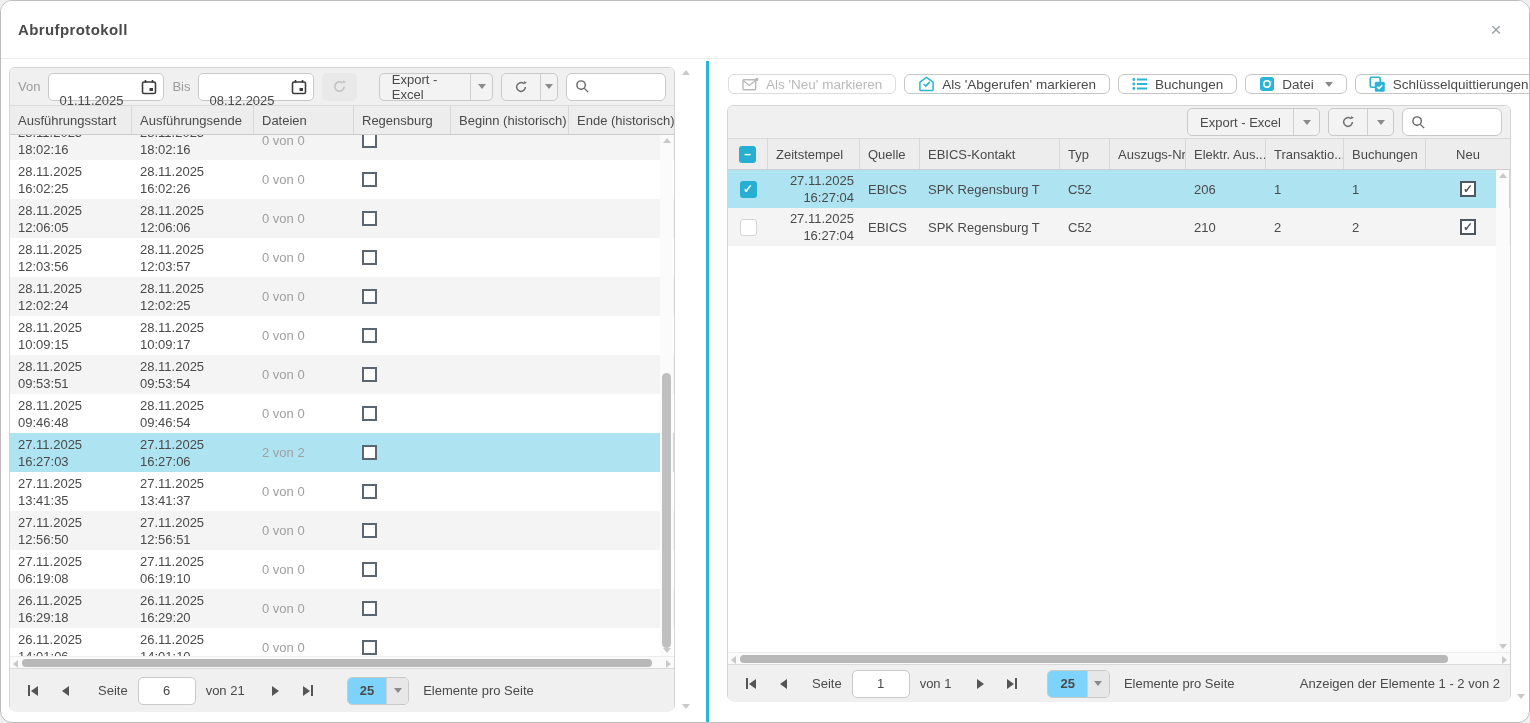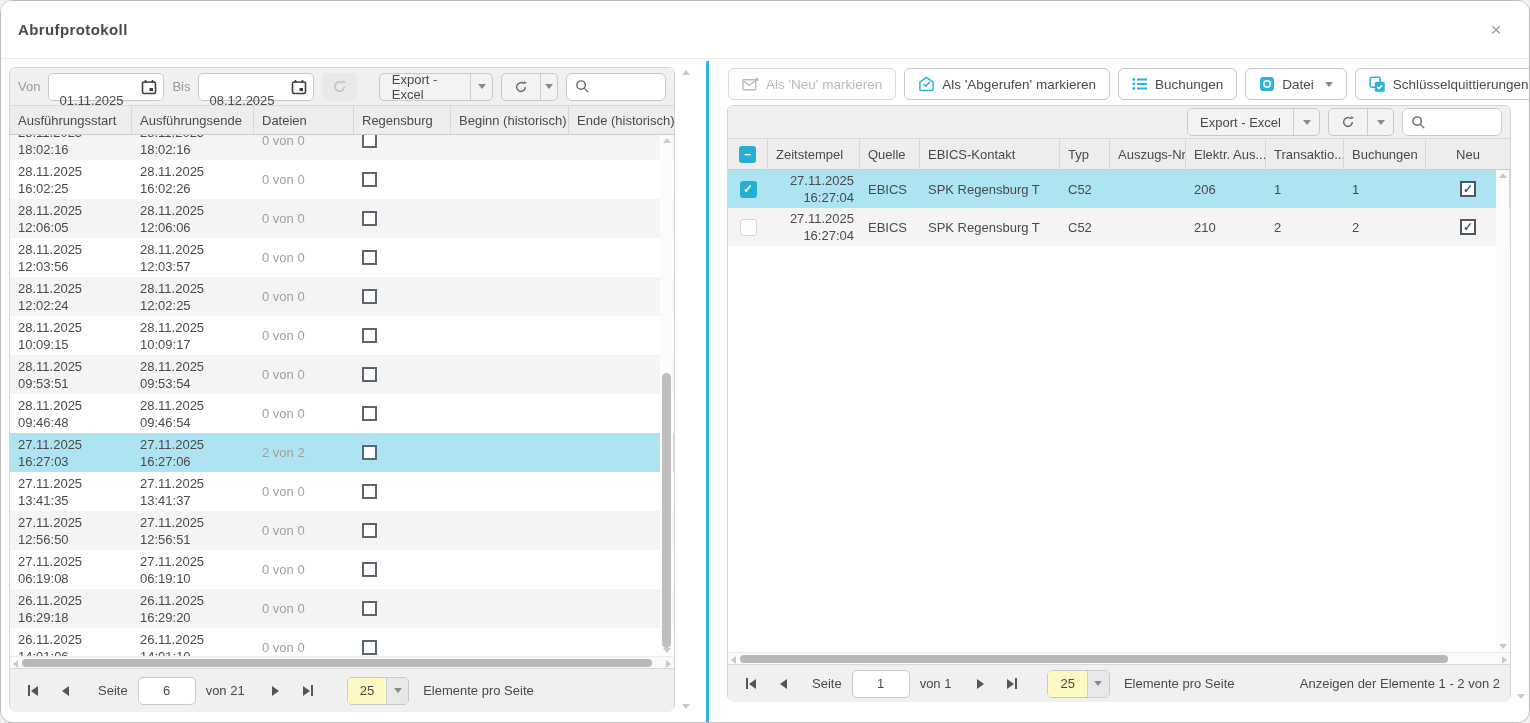--- a/index.html
+++ b/index.html
@@ -102,27 +102,27 @@
            border-radius:0 0 6px 6px; padding:0 10px; gap:6px; font-size:13px; }
   .grid-left  .pager { height:44px; }
   .grid-right .pager { height:38px; }
   .pg-btn { display:flex; align-items:center; justify-content:center; width:26px; height:26px; cursor:pointer; gap:1px; }
   .tri-l { width:0; height:0; border-top:5px solid transparent; border-bottom:5px solid transparent; border-right:7px solid #555; }
   .tri-r { width:0; height:0; border-top:5px solid transparent; border-bottom:5px solid transparent; border-left:7px solid #555; }
   .pg-bar { width:2px; height:11px; background:#555; }
   .pg-input { width:58px; height:28px; border:1px solid #c9c9c9; border-radius:5px; background:#fff; text-align:center;
               font-size:13px; color:#4a4a4a; outline:none; font-family:inherit; margin:0 4px; }
   .pagesize { display:flex; align-items:stretch; height:28px; border:1px solid #c9c9c9; border-radius:5px; overflow:hidden; margin:0 8px; background:#fff; }
-  .pagesize .val { display:flex; align-items:center; padding:0 12px; font-size:13px; background:#fef9c3; }
+  .pagesize .val { display:flex; align-items:center; padding:0 12px; font-size:13px; background:#7dd3fc;font-weight:bold; }
   .pagesize .caret-part { display:flex; align-items:center; justify-content:center; width:22px; background:#e7e7e7; border-left:1px solid #cfcfcf; cursor:pointer; }
   .pager .status { margin-left:auto; font-size:13px; color:#4a4a4a; }
 
   
   .actions { position:absolute; left:727px; top:66px; right:6px; height:34px; display:flex; gap:8px; align-items:center; }
-  .abtn { display:flex; align-items:center; gap:7px; height:32px; padding:0 13px; background:#fff; border:1px solid #c6c6c6;
+  .abtn { display:flex; align-items:center; gap:7px; height:20px; padding:0 13px; background:#fff; border:1px solid #c6c6c6;
           border-radius:6px; font-size:13.5px; color:#4a4a4a; cursor:pointer; white-space:nowrap; }
   .abtn.disabled { color:#b9b9b9; border-color:#dcdcdc; cursor:default; }
   svg { display:block; }
 </style>
 </head>
 <body>
 
 <div class="window">
 
   <div class="titlebar">

